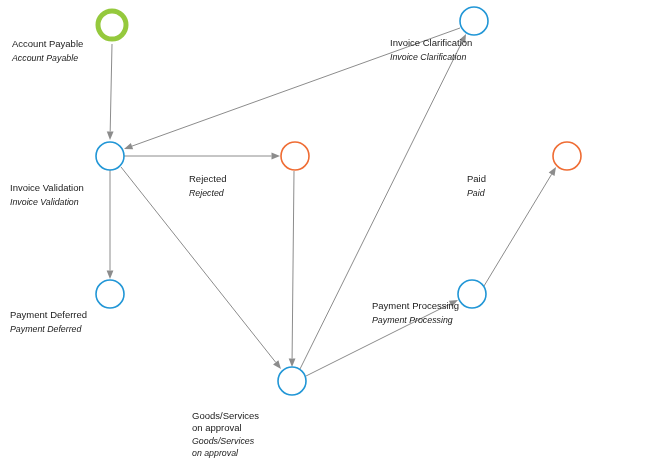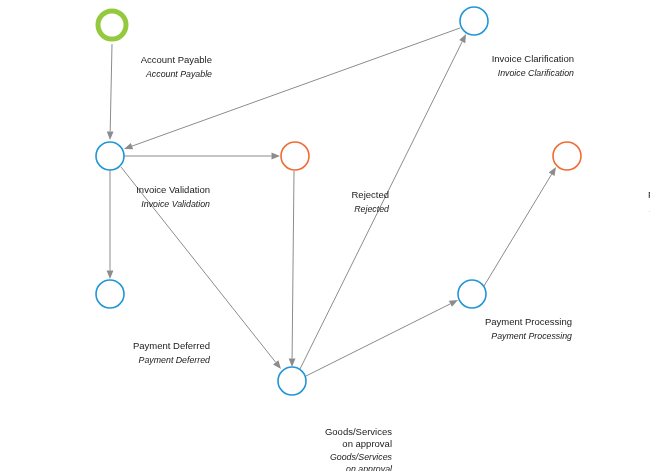--- a/index.html
+++ b/index.html
@@ -19,25 +19,24 @@
   }
   #graph-svg {
     position: absolute;
     left: 0;
     top: 0;
     width: 650px;
     height: 471px;
   }
   .node-label {
     position: absolute;
-    text-align: right;
+    text-align: left;
     line-height: 11.5px;
     white-space: pre;
     pointer-events: none;
-    margin-top: 16px;
   }
   .node-label .primary {
     display: block;
     font-size: 9.5px;
     color: #1a1a1a;
     font-style: normal;
   }
   .node-label .secondary {
     display: block;
     font-size: 8.8px;
@@ -103,23 +102,23 @@
         <circle cx="110" cy="156" r="14" fill="#ffffff" stroke="#2196d6" stroke-width="1.6" style="cursor: pointer;"></circle>
         <circle cx="295" cy="156" r="14" fill="#ffffff" stroke="#ef6c33" stroke-width="1.6" style="cursor: pointer;"></circle>
         <circle cx="567" cy="156" r="14" fill="#ffffff" stroke="#ef6c33" stroke-width="1.6" style="cursor: pointer;"></circle>
         <circle cx="110" cy="294" r="14" fill="#ffffff" stroke="#2196d6" stroke-width="1.6" style="cursor: pointer;"></circle>
         <circle cx="472" cy="294" r="14" fill="#ffffff" stroke="#2196d6" stroke-width="1.6" style="cursor: pointer;"></circle>
         <circle cx="292" cy="381" r="14" fill="#ffffff" stroke="#2196d6" stroke-width="1.6" style="cursor: pointer;"></circle>
       </g>
   </svg>
   <div id="labels-layer">
       <div class="node-label" style="left: 12px; top: 38px; width: 200px;"><span class="primary">Account Payable</span><span class="secondary">Account Payable</span></div>
-      <div class="node-label" style="left: 374px; top: 37px; width: 200px;"><span class="primary">Invoice Clarification</span><span class="secondary">Invoice Clarification</span></div>
-      <div class="node-label" style="left: 10px; top: 168px; width: 200px;"><span class="primary">Invoice Validation</span><span class="secondary">Invoice Validation</span></div>
+      <div class="node-label" style="left: 390px; top: 37px; width: 200px;"><span class="primary">Invoice Clarification</span><span class="secondary">Invoice Clarification</span></div>
+      <div class="node-label" style="left: 10px; top: 182px; width: 200px;"><span class="primary">Invoice Validation</span><span class="secondary">Invoice Validation</span></div>
       <div class="node-label" style="left: 189px; top: 173px; width: 200px;"><span class="primary">Rejected</span><span class="secondary">Rejected</span></div>
       <div class="node-label" style="left: 467px; top: 173px; width: 200px;"><span class="primary">Paid</span><span class="secondary">Paid</span></div>
-      <div class="node-label" style="left: 10px; top: 324px; width: 200px;"><span class="primary">Payment Deferred</span><span class="secondary">Payment Deferred</span></div>
+      <div class="node-label" style="left: 10px; top: 309px; width: 200px;"><span class="primary">Payment Deferred</span><span class="secondary">Payment Deferred</span></div>
       <div class="node-label" style="left: 372px; top: 300px; width: 200px;"><span class="primary">Payment Processing</span><span class="secondary">Payment Processing</span></div>
       <div class="node-label" style="left: 192px; top: 410px; width: 200px;"><span class="primary">Goods/Services
 on approval</span><span class="secondary">Goods/Services
 on approval</span></div>
     </div>
 </div>
 
 </body></html>

